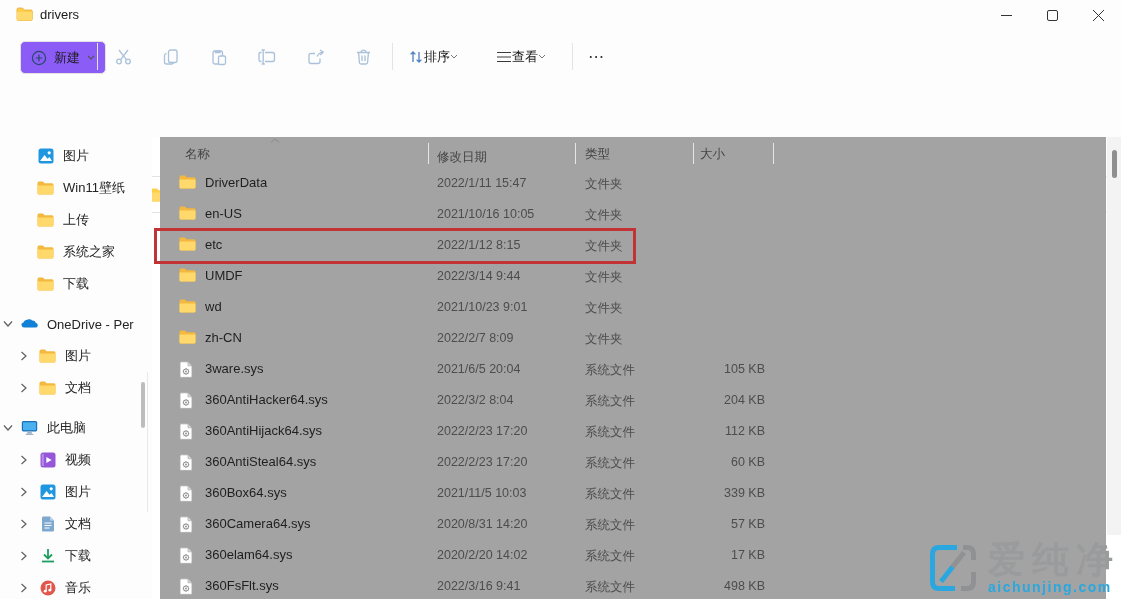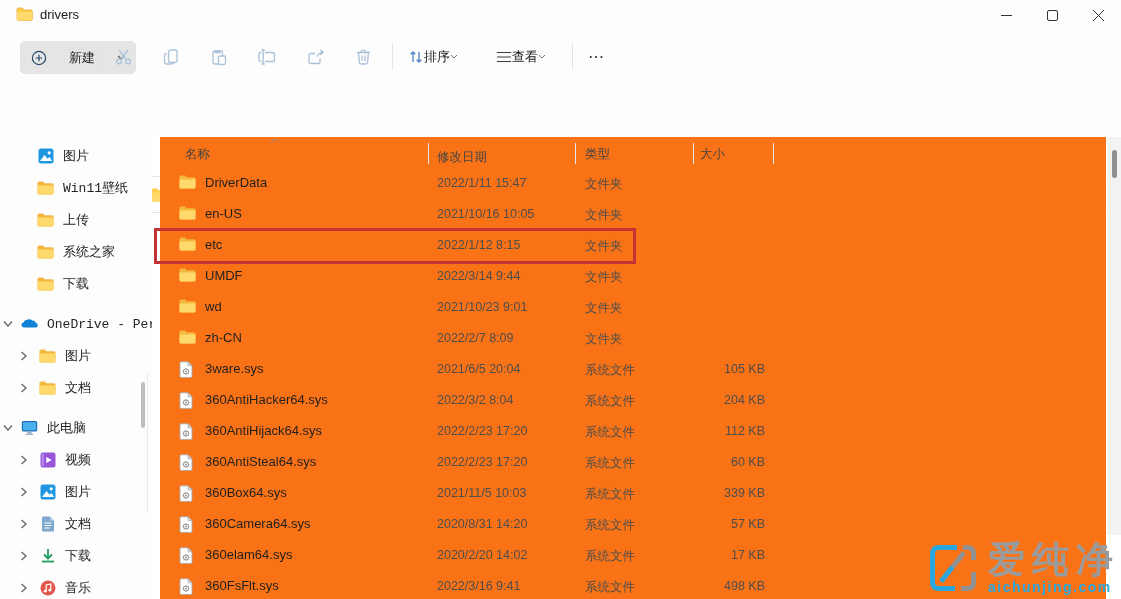--- a/index.html
+++ b/index.html
@@ -9,56 +9,56 @@
     -webkit-font-smoothing:antialiased;color:#222;
   }
   
   .titlebar{position:absolute;top:0;left:0;right:0;height:30px;background:#fdfdfd;}
   .title-ico{position:absolute;left:16px;top:7px;width:17px;height:15px;}
   .title-text{position:absolute;left:40px;top:7px;font-size:13px;color:#1b1b1b;}
   .wbtn{position:absolute;top:0;width:46px;height:30px;display:flex;align-items:center;justify-content:center;color:#333;}
   .wbtn.min{right:92px}.wbtn.max{right:46px}.wbtn.close{right:0}
   
   .toolbar{position:absolute;top:30px;left:0;right:0;height:53px;background:#fdfdfd;border-bottom:1px solid #eeeeee;}
-  .tb-new{position:absolute;left:20px;top:11px;height:31px;padding:0 10px;display:flex;align-items:center;gap:22px;
-    background:#e5e5e5;border:1px solid #e3e3e3;border-radius:5px;font-size:13px;color:#1b1b1b;}
+  .tb-new{position:absolute;left:20px;top:11px;height:31px;padding:0 10px;display:flex;align-items:center;gap:7px;
+    background:#8b5cf6;border:1px solid #e3e3e3;border-radius:5px;font-size:13px;color:#1b1b1b;}
   .tb-sep{position:absolute;top:13px;width:1px;height:27px;background:#e4e4e4;}
   .tb-ic{position:absolute;top:11px;width:40px;height:31px;display:flex;align-items:center;justify-content:center;border-radius:5px;}
   .tb-group{position:absolute;top:11px;height:31px;display:flex;align-items:center;gap:0;padding:0 8px;border-radius:5px;font-size:13px;color:#1b1b1b;}
   
   .addr{position:absolute;top:83px;left:0;right:0;height:54px;background:#fdfdfd;}
   .nav-ic{position:absolute;top:95px;width:32px;height:30px;display:flex;align-items:center;justify-content:center;border-radius:4px;}
   .addr-box{position:absolute;left:138px;top:93px;width:618px;height:35px;border:1px solid #e3e3e3;border-radius:5px;
     background:#fff;display:flex;align-items:center;font-size:13px;color:#2c2c2c;}
   .addr-box .bfolder{margin:0 4px 0 12px;width:17px;height:14px;flex:0 0 auto;}
   .crumb{padding:2px 6px;border-radius:3px;white-space:nowrap;}
   .csep{color:#6f6f6f;font-size:12px;padding:0 2px;transform:translateY(-1px);}
   .addr-tail{position:absolute;right:84px;top:0;height:100%;display:flex;align-items:center;gap:14px;}
   .search-box{position:absolute;left:767px;top:93px;width:341px;height:35px;border:1px solid #e3e3e3;border-radius:5px;
     background:#fff;display:flex;align-items:center;}
   .search-box input{flex:1;border:0;outline:none;margin-left:12px;font-size:13px;color:#333;background:transparent;
     font-family:"Liberation Sans","DejaVu Sans",sans-serif;}
   .search-box input::placeholder{color:#8d8d8d;}
   .search-mag{margin:0 12px 0 6px;}
   
-  .sidebar{position:absolute;top:137px;left:0;width:152px;bottom:0;background:#fdfdfd;overflow:hidden;font-family:Liberation Mono, monospace;}
+  .sidebar{position:absolute;top:137px;left:0;width:152px;bottom:0;background:#fdfdfd;overflow:hidden;}
   .side-item{position:absolute;left:0;width:152px;height:32px;display:flex;align-items:center;font-size:13px;color:#242424;border-radius:4px;}
   .side-item .chev{width:10px;height:10px;flex:0 0 auto;display:flex;align-items:center;justify-content:center;}
   .side-item .chev.open svg{transform:rotate(90deg);}
   .side-item .sicon{width:17px;height:17px;margin-right:9px;flex:0 0 auto;display:flex;align-items:center;justify-content:center;}
   .side-item .slabel{white-space:nowrap;overflow:hidden;}
   .side-item.pinned{padding-left:37px;}
   .side-item.root{padding-left:3px;}
   .side-item.root .chev{margin-right:8px;}
   .side-item.child{padding-left:19px;}
   .side-item.child .chev{margin-right:10px;}
   .side-scroll-track{position:absolute;left:147px;top:235px;width:1px;height:140px;background:#e9e9e9;}
   .side-scroll-thumb{position:absolute;left:141px;top:245px;width:4px;height:46px;background:#bdbdbd;border-radius:2px;}
   
-  .main{position:absolute;left:160px;top:137px;width:946px;bottom:0;background:#f97316;}
+  .main{position:absolute;left:160px;top:137px;width:946px;bottom:0;background:#a3a3a3;}
   .lhead{position:absolute;top:0;left:0;right:0;height:31px;font-size:12.5px;color:#444;}
   .lhead .hname{position:absolute;left:25px;top:9px;}
   .lhead .hdate{position:absolute;left:277px;top:12px;}
   .lhead .htype{position:absolute;left:425px;top:9px;}
   .lhead .hsize{position:absolute;left:540px;top:9px;}
   .lhead .hsep{position:absolute;top:6px;width:1px;height:21px;background:#e6e6e6;}
   .sort-caret{position:absolute;left:110px;top:1px;color:#777;}
   .rows{position:absolute;top:31px;left:0;right:0;}
   .frow{position:relative;height:31px;font-size:13px;color:#1f1f1f;}
   .frow .ficon{position:absolute;left:19px;top:7px;width:17px;height:17px;}

